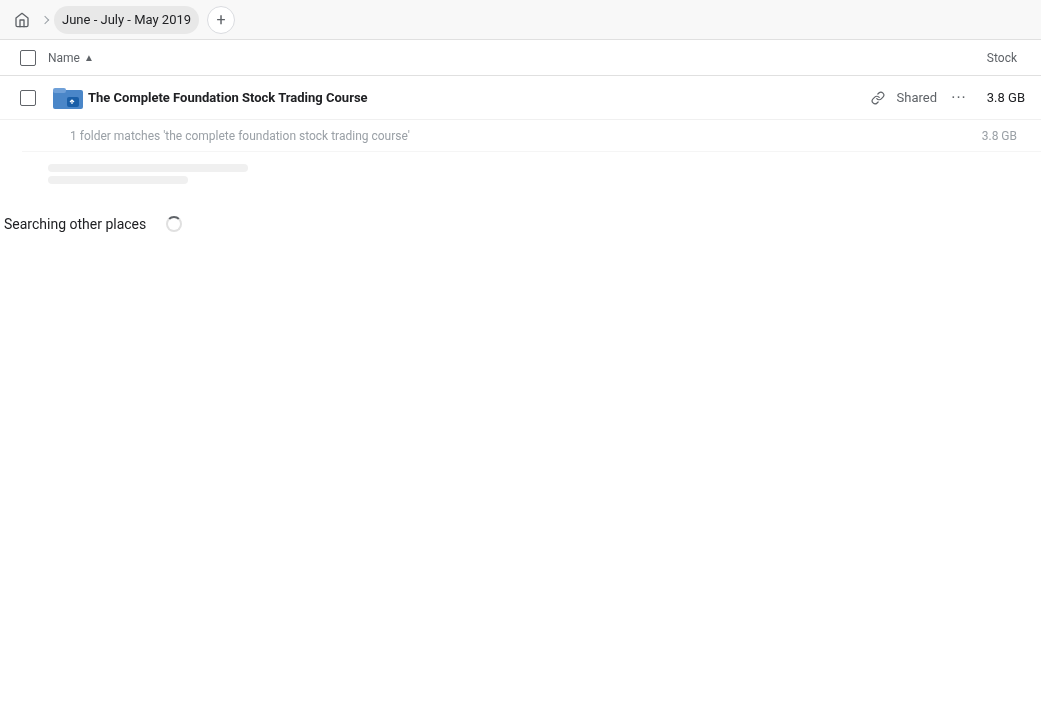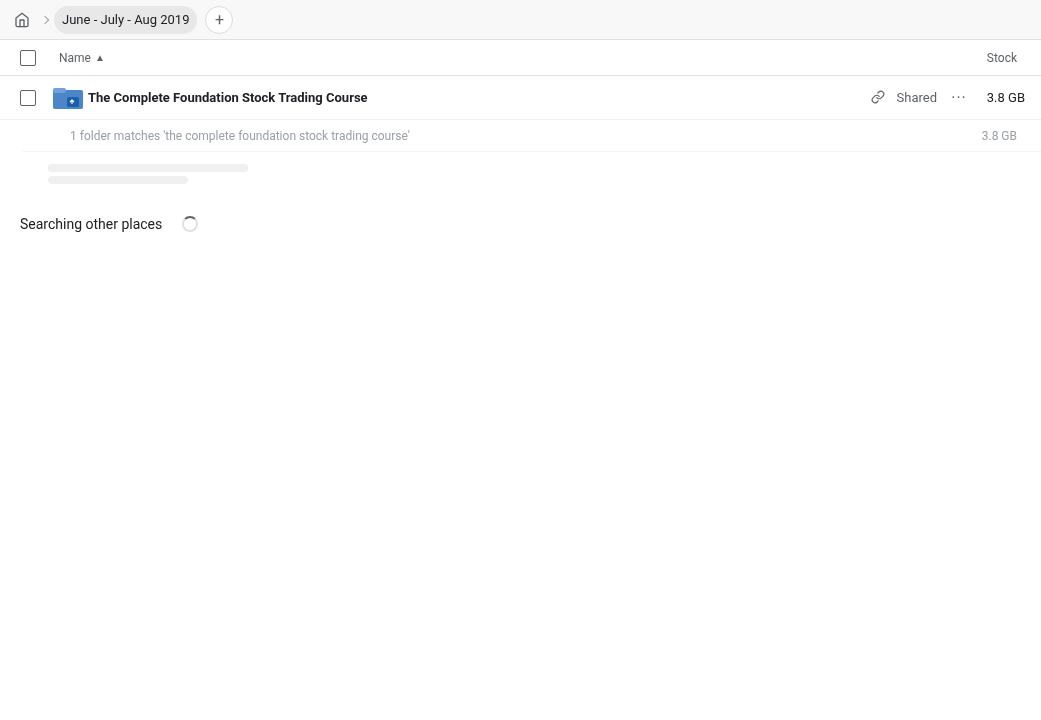--- a/index.html
+++ b/index.html
@@ -68,21 +68,20 @@
       margin-left: 4px;
     }
 
     
     .column-header {
       display: flex;
       align-items: center;
       height: 36px;
       padding: 0 8px;
       border-bottom: 1px solid #e0e0e0;
-      gap: 11px;
     }
 
     .checkbox-area {
       width: 40px;
       display: flex;
       align-items: center;
       justify-content: center;
       flex-shrink: 0;
     }
 
@@ -146,21 +145,21 @@
     }
 
     .file-actions {
       display: flex;
       align-items: center;
       gap: 8px;
     }
 
     .shared-badge {
       display: flex;
-      align-items: flex-start;
+      align-items: flex-end;
       gap: 12px;
       color: #5f6368;
       font-size: 13px;
     }
 
     .more-btn {
       width: 28px;
       height: 28px;
       display: flex;
       align-items: center;
@@ -197,21 +196,21 @@
     }
 
     .sub-info-size {
       font-size: 12px;
       color: #9aa0a6;
       padding-right: 8px;
     }
 
     
     .searching-section {
-      padding: 20px 20px;
+      padding: 20px 4px;
       display: flex;
       align-items: center;
       gap: 20px;
     }
 
     .searching-label {
       font-size: 14px;
       color: #202124;
       font-weight: 400;
     }
@@ -249,21 +248,21 @@
   <div class="home-btn">
     <svg width="16" height="16" viewBox="0 0 24 24" fill="none" stroke="#5f6368" stroke-width="2" stroke-linecap="round" stroke-linejoin="round">
       <path d="M3 9l9-7 9 7v11a2 2 0 0 1-2 2H5a2 2 0 0 1-2-2z"></path>
       <polyline points="9 22 9 12 15 12 15 22"></polyline>
     </svg>
   </div>
 
   <div style="width:6px; height:6px; border-right:1.5px solid #9aa0a6; border-bottom:1.5px solid #9aa0a6; transform:rotate(-45deg); margin: 0 2px; flex-shrink:0;"></div>
 
   <div class="breadcrumb-item">
-    <span>June - July - Aug 2019</span>
+    <span>June - July - May 2019</span>
   </div>
 
   <div class="add-btn">
     <span>+</span>
   </div>
 
   <div style="flex:1;"></div>
 </div>
 
 <div class="column-header">

